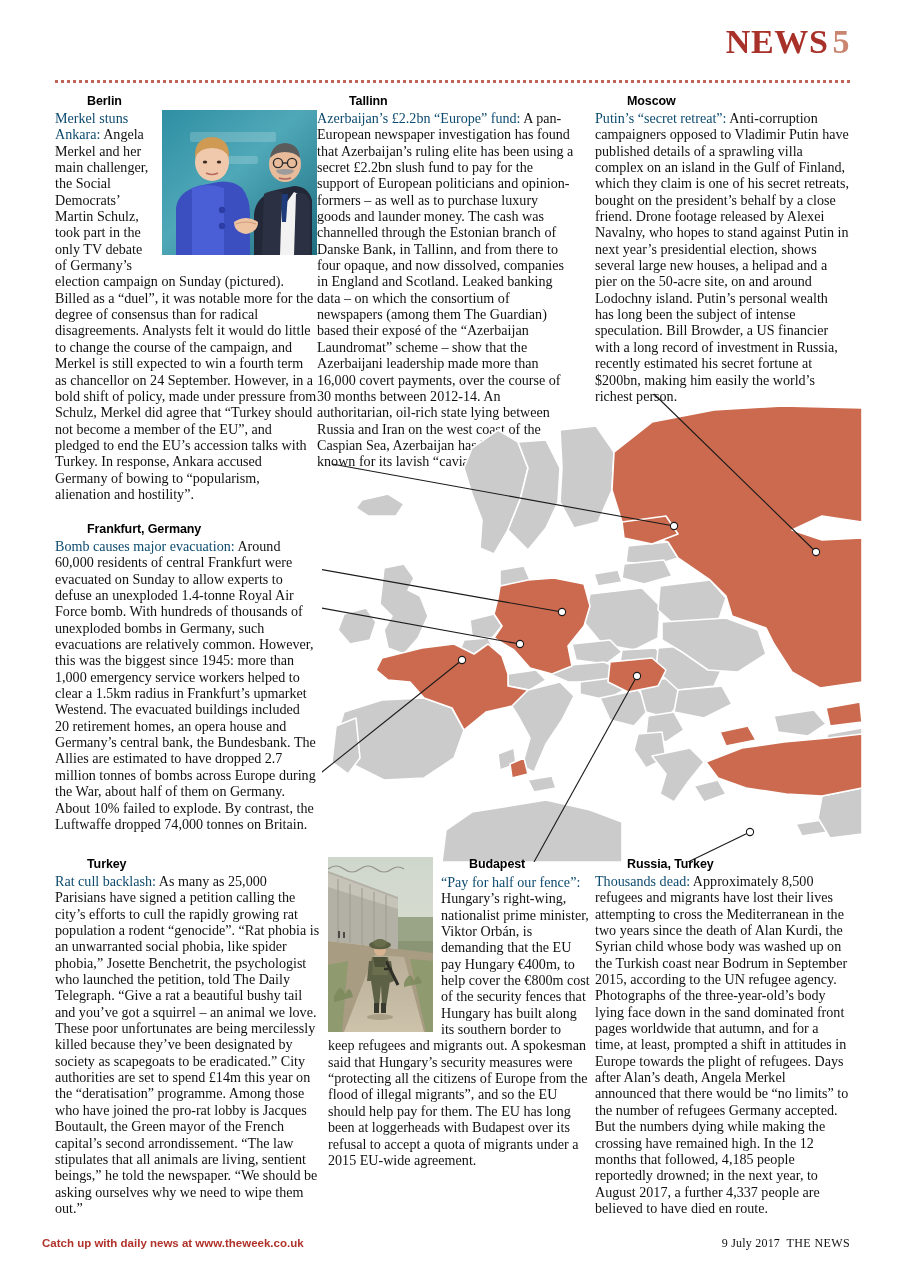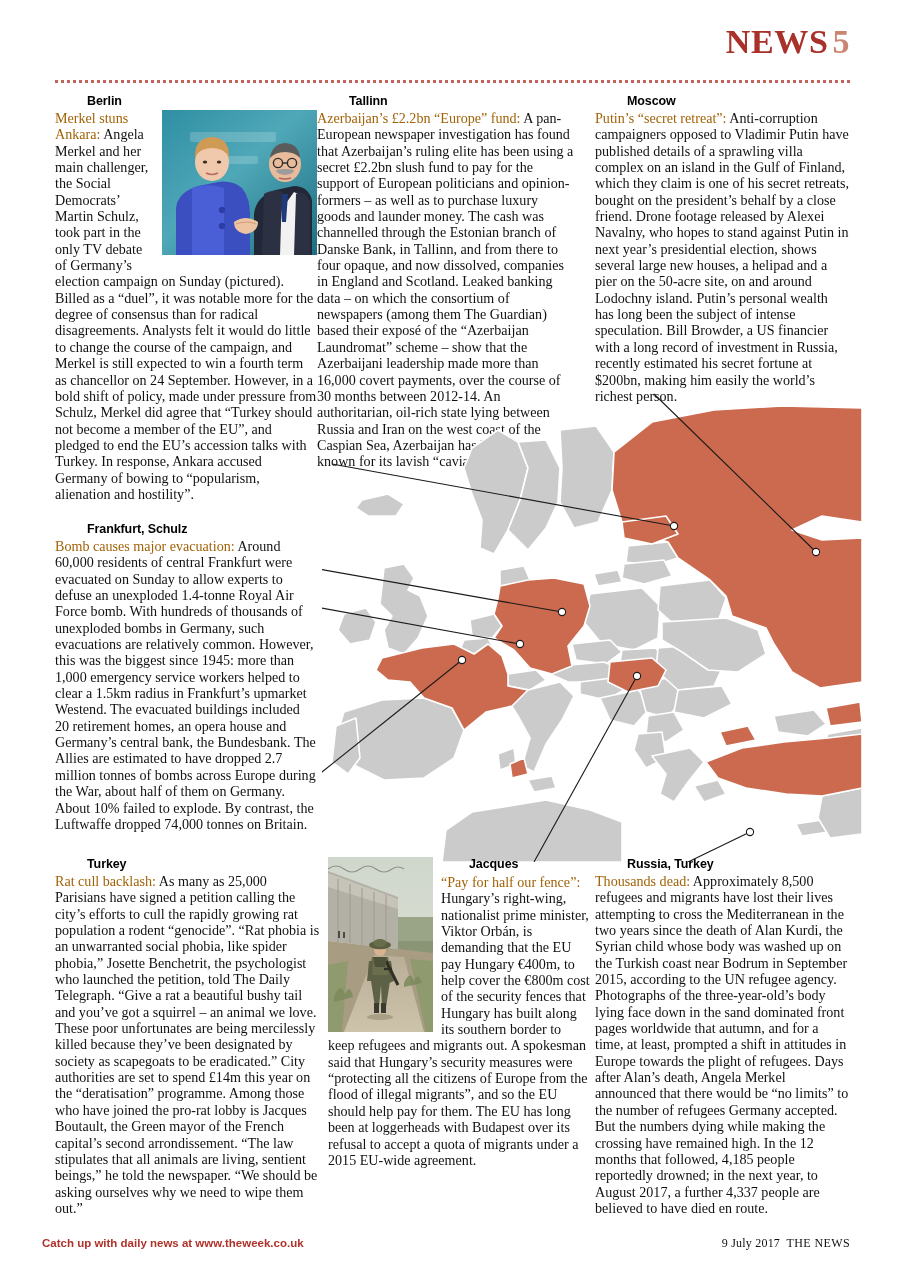--- a/index.html
+++ b/index.html
@@ -39,21 +39,21 @@
     font-family:"Liberation Sans", sans-serif;
     font-weight:700;font-size:12.5px;line-height:15px;color:#000;
     margin:0 0 1px 0;letter-spacing:-.1px;padding-left:32px;
   }
   .body-text{
     font-family:"Liberation Serif", serif;
     font-size:14.1px;line-height:16.35px;color:#111;
     text-align:left;margin:0;
     -webkit-hyphens:none;hyphens:none;
   }
-  .lede{color:#a16207;text-align:right;}
+  .lede{color:#0c4a6e;text-align:right;}
 
   
   .photo{position:absolute;border:0;overflow:hidden;background:#b9c6cc;}
   .photo svg{display:block;}
 
   
   .map-wrap{position:absolute;left:322px;top:382px;width:540px;height:480px;}
   .map-wrap svg{display:block;}
 
   
@@ -140,21 +140,21 @@
           <path d="M72 112 Q84 104 96 112 Q96 122 84 124 Q72 122 72 112 Z" fill="#eec3a2"></path>
           <path d="M74 114 Q84 110 94 114" stroke="#cf9f80" stroke-width="1.2" fill="none"></path>
         </g>
       </svg>
     </div>
 
     <div class="body-text"><span class="lede">Merkel stuns Ankara:</span><span> Angela Merkel and her main challenger, the Social Democrats’ Martin Schulz, took part in the only TV debate of Germany’s election campaign on Sunday (pictured). Billed as a “duel”, it was notable more for the degree of consensus than for radical disagreements. Analysts felt it would do little to change the course of the campaign, and Merkel is still expected to win a fourth term as chancellor on 24 September. However, in a bold shift of policy, made under pressure from Schulz, Merkel did agree that “Turkey should not become a member of the EU”, and pledged to end the EU’s accession talks with Turkey. In response, Ankara accused Germany of bowing to “popularism, alienation and hostility”.</span></div>
   </div>
 
   <div class="col" style="left:55px;top:522px;width:262px;">
-    <div class="kicker">Frankfurt, Schulz</div>
+    <div class="kicker">Frankfurt, Germany</div>
     <div class="body-text"><span class="lede">Bomb causes major evacuation:</span><span> Around 60,000 residents of central Frankfurt were evacuated on Sunday to allow experts to defuse an unexploded 1.4-tonne Royal Air Force bomb. With hundreds of thousands of unexploded bombs in Germany, such evacuations are relatively common. However, this was the biggest since 1945: more than 1,000 emergency service workers helped to clear a 1.5km radius in Frankfurt’s upmarket Westend. The evacuated buildings included 20 retirement homes, an opera house and Germany’s central bank, the Bundesbank. The Allies are estimated to have dropped 2.7 million tonnes of bombs across Europe during the War, about half of them on Germany. About 10% failed to explode. By contrast, the Luftwaffe dropped 74,000 tonnes on Britain.</span></div>
   </div>
 
   <div class="col" style="left:55px;top:857px;width:266px;">
     <div class="kicker">Turkey</div>
     <div class="body-text"><span class="lede">Rat cull backlash:</span><span> As many as 25,000 Parisians have signed a petition calling the city’s efforts to cull the rapidly growing rat population a rodent “genocide”. “Rat phobia is an unwarranted social phobia, like spider phobia,” Josette Benchetrit, the psychologist who launched the petition, told The Daily Telegraph. “Give a rat a beautiful bushy tail and you’ve got a squirrel – an animal we love. These poor unfortunates are being mercilessly killed because they’ve been designated by society as scapegoats to be eradicated.” City authorities are set to spend £14m this year on the “deratisation” programme. Among those who have joined the pro-rat lobby is Jacques Boutault, the Green mayor of the French capital’s second arrondissement. “The law stipulates that all animals are living, sentient beings,” he told the newspaper. “We should be asking ourselves why we need to wipe them out.”</span></div>
   </div>
 
   <div class="col" style="left:317px;top:94px;width:258px;">
     <div class="kicker">Tallinn</div>
@@ -274,21 +274,21 @@
         <circle cx="352" cy="144" r="3.6"></circle>
         <circle cx="494" cy="170" r="3.6"></circle>
         <circle cx="315" cy="294" r="3.6"></circle>
         <circle cx="428" cy="450" r="3.6"></circle>
       </g>
     </svg>
   </div>
 
   <div class="col clearfix" style="left:328px;top:857px;width:262px;">
     <div style="position:absolute;left:109px;top:0;width:153px;">
-      <div class="kicker">Jacques</div>
+      <div class="kicker">Budapest</div>
     </div>
     <div style="height:17px;"></div>
 
     <div class="photo floatbox-left" style="position:relative;width:105px;height:175px;margin-top:-17px;">
       <svg width="105" height="175" viewBox="0 0 105 175">
         <defs>
           <linearGradient id="skyG" x1="0" y1="0" x2="0" y2="1">
             <stop offset="0%" stop-color="#cfd7cd"></stop>
             <stop offset="100%" stop-color="#e2e0d2"></stop>
           </linearGradient>

